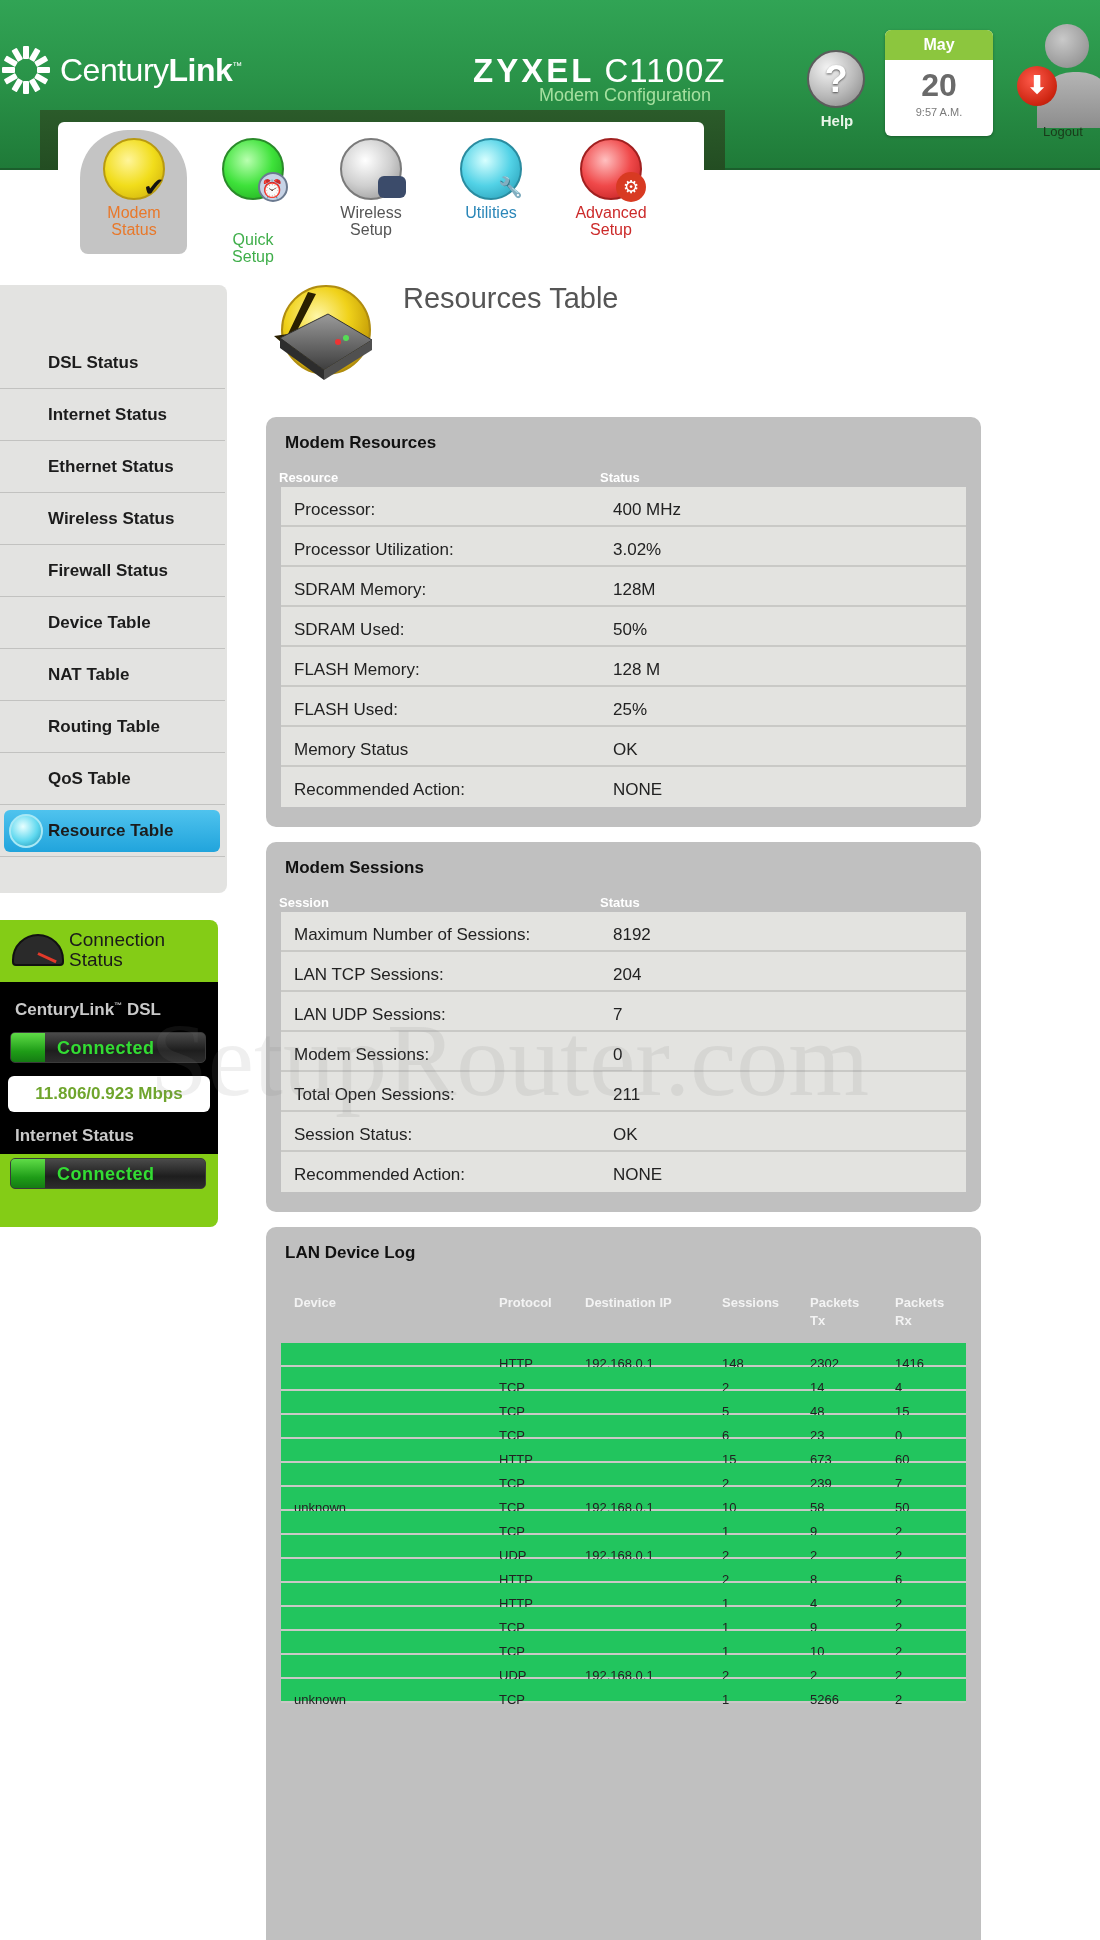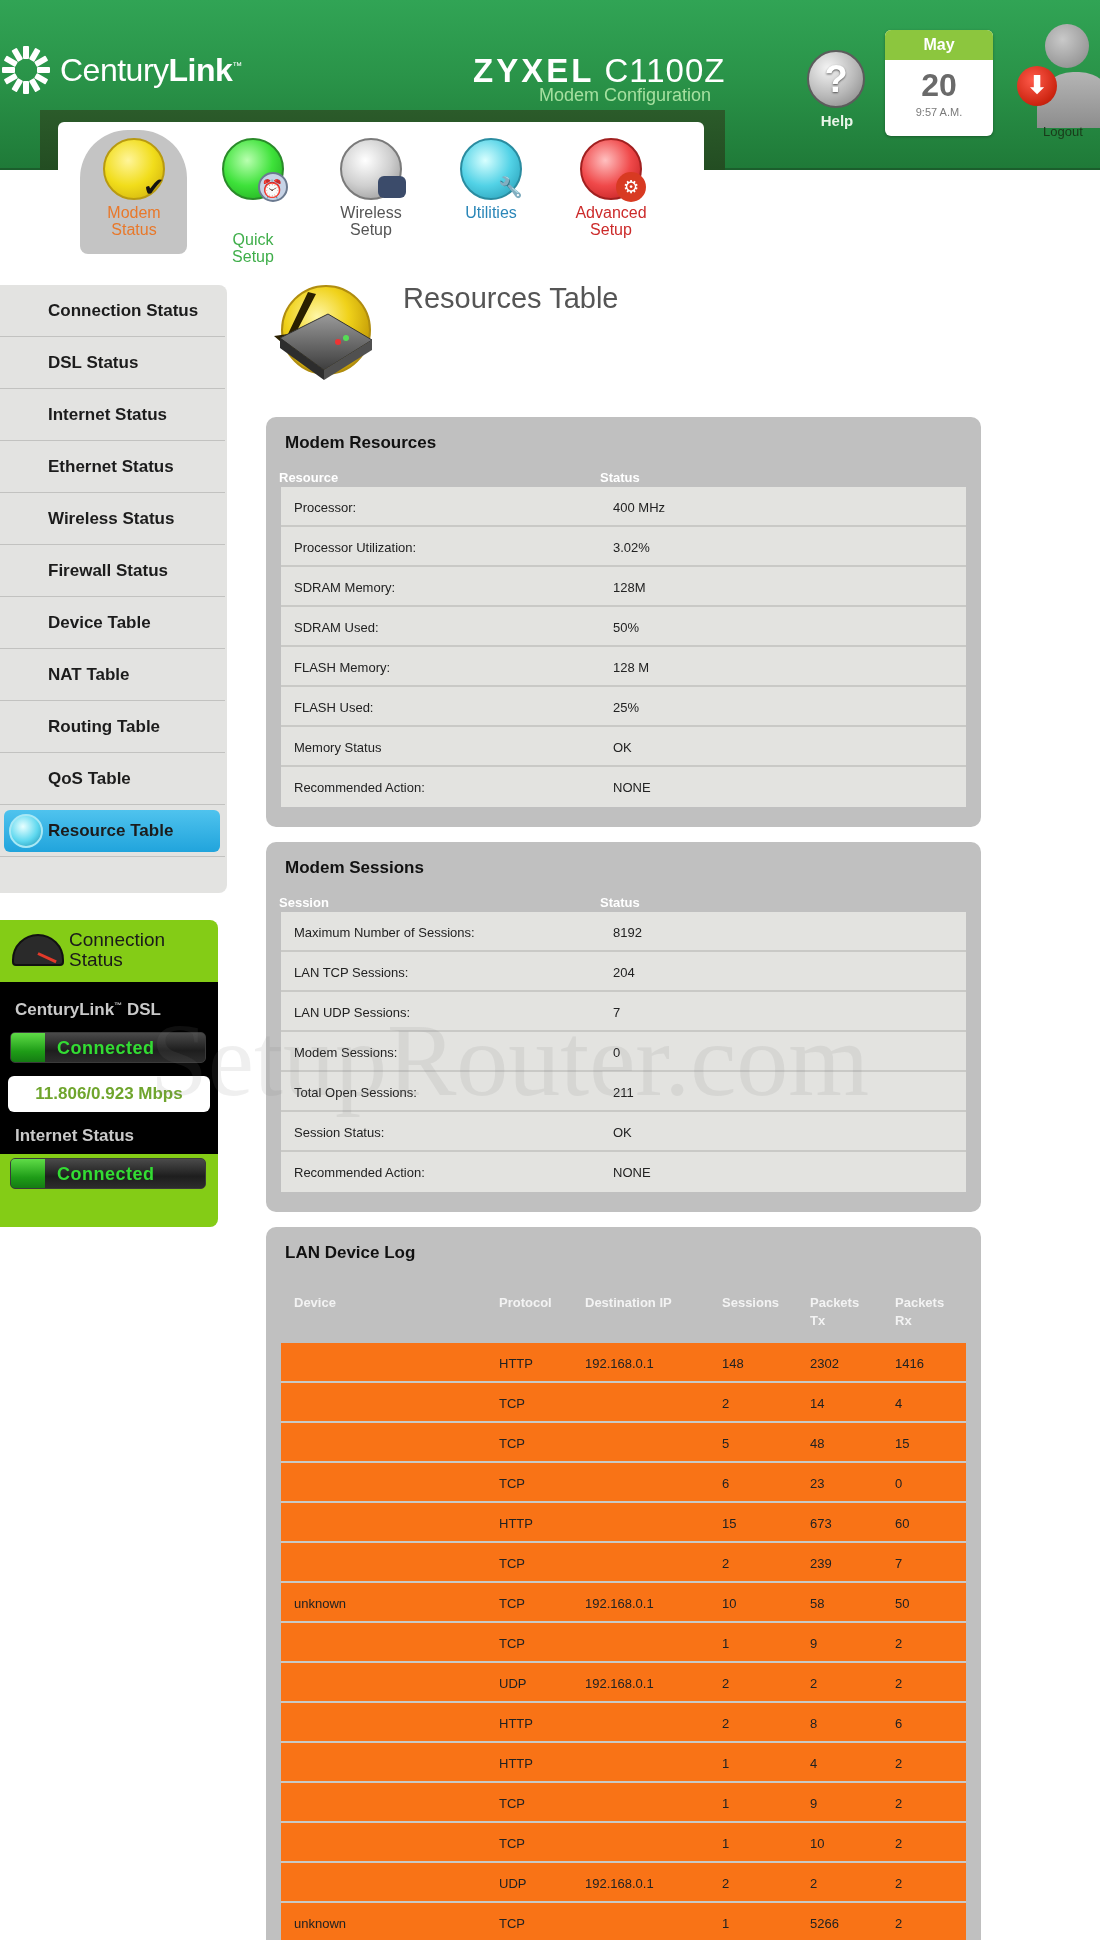--- a/index.html
+++ b/index.html
@@ -148,30 +148,30 @@
 
   .panel {
     position: absolute; left: 266px; width: 715px; background: #c0c0c0;
     border-radius: 10px; padding: 0 15px 15px 15px;
   }
   .panel-title { font-weight: bold; font-size: 17px; color: #111; height: 50px; line-height: 52px; padding-left: 4px; }
   .kv-head { height: 20px; position: relative; color: #fff; font-weight: bold; font-size: 13px; }
   .kv-head span { position: absolute; top: 3px; }
   .kv-row {
     height: 40px; background: #e3e3e0; border-bottom: 2px solid #c9c9c6; position: relative;
-    font-size: 13px; color: #222;
+    font-size: 17px; color: #222;
   }
   .kv-row:last-child { border-bottom: none; }
   .kv-row .k { position: absolute; left: 13px; top: 13px; }
   .kv-row .v { position: absolute; left: 332px; top: 13px; }
 
   .log-head { height: 66px; position: relative; color: #f3f3f3; font-weight: bold; font-size: 13px; }
   .log-head span { position: absolute; top: 17px; line-height: 18px; }
   .log-row {
-    height: 40px; background: #f97316; border-bottom: 2px solid #c9c9c6; position: relative;
+    height: 24px; background: #22c55e; border-bottom: 2px solid #c9c9c6; position: relative;
     font-size: 13px; color: #222;
   }
   .log-row span { position: absolute; top: 13px; }
   .c0 { left: 13px; } .c1 { left: 218px; } .c2 { left: 304px; } .c3 { left: 441px; } .c4 { left: 529px; } .c5 { left: 614px; }
 
   .watermark {
     position: absolute; left: 150px; top: 1000px; font-family: "Liberation Serif", serif;
     font-size: 104px; color: rgba(120,120,120,0.12); pointer-events: none; white-space: nowrap;
   }
 </style>
@@ -278,21 +278,20 @@
   <div class="tab-orb orb-red">
     <div class="badge" style="background:#d83a22;font-size:18px;">⚙</div>
   </div>
   <div class="tab-label" style="color:#cc2a2a;">
     <div>Advanced</div>
     <div>Setup</div>
   </div>
 </div>
 
 <div class="sidebar">
-  <div class="side-item" style="top:0;">Connection Status</div>
   <div class="side-item" style="top:52px;">DSL Status</div>
   <div class="side-item" style="top:104px;">Internet Status</div>
   <div class="side-item" style="top:156px;">Ethernet Status</div>
   <div class="side-item" style="top:260px;">Firewall Status</div>
   <div class="side-item" style="top:208px;">Wireless Status</div>
   <div class="side-item" style="top:312px;">Device Table</div>
   <div class="side-item" style="top:364px;">NAT Table</div>
   <div class="side-item" style="top:416px;">Routing Table</div>
   <div class="side-item" style="top:468px;">QoS Table</div>
   <div style="position:absolute;left:0;top:520px;width:225px;height:52px;border-bottom:1px solid #c2c2c0;">

